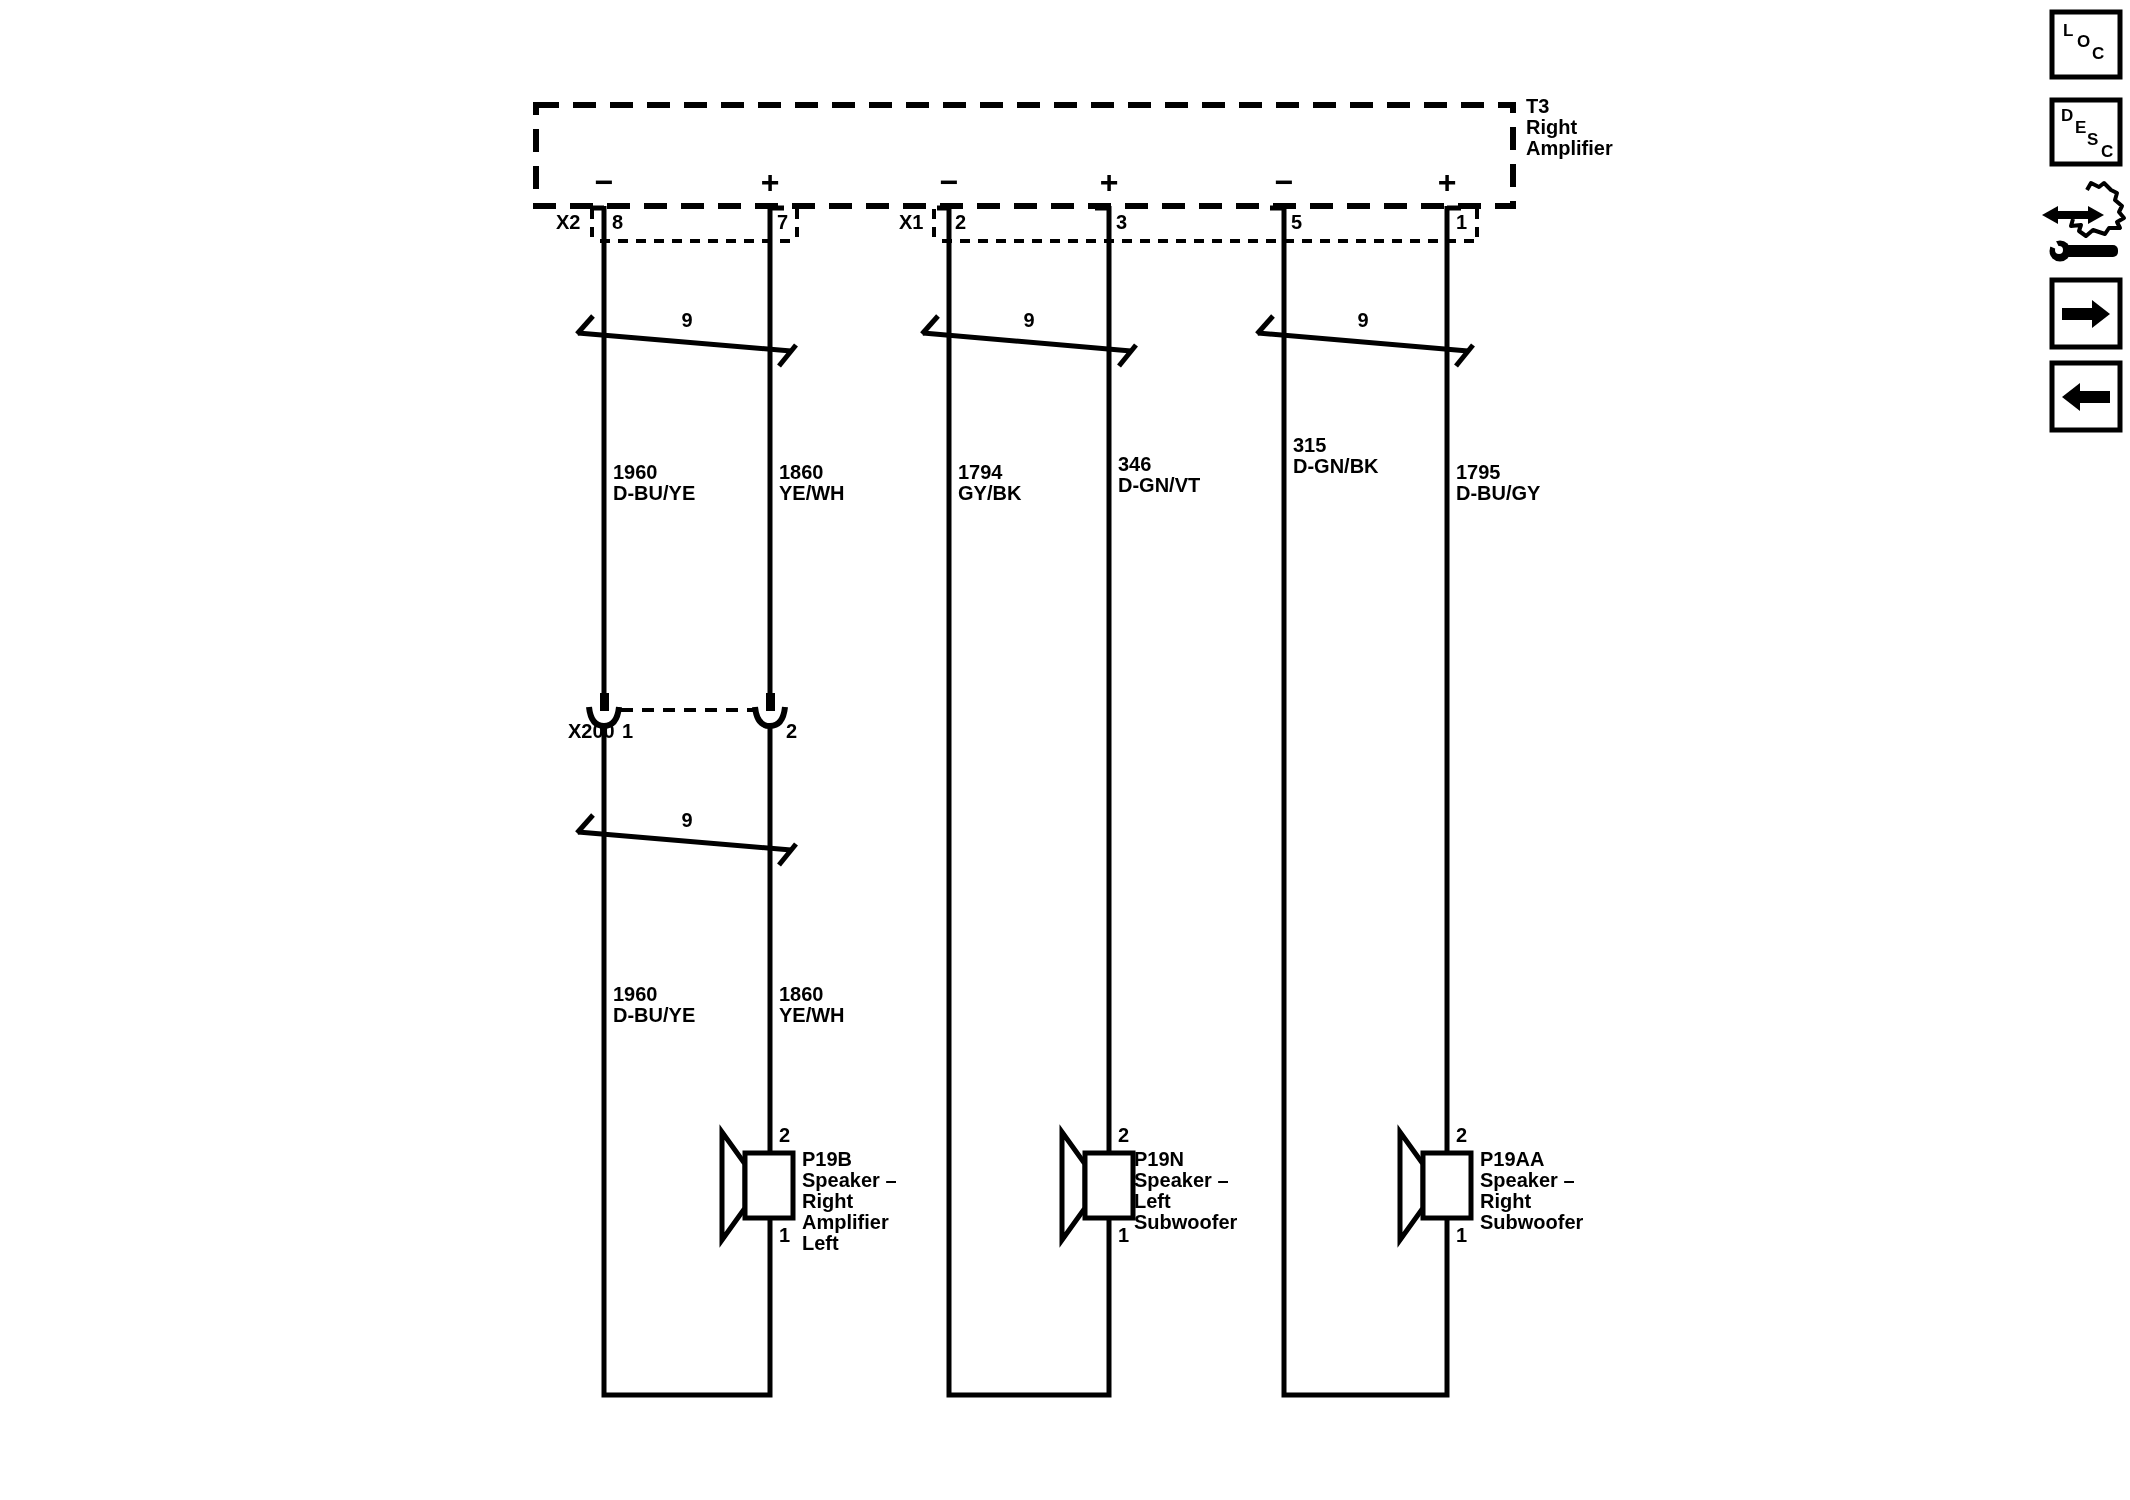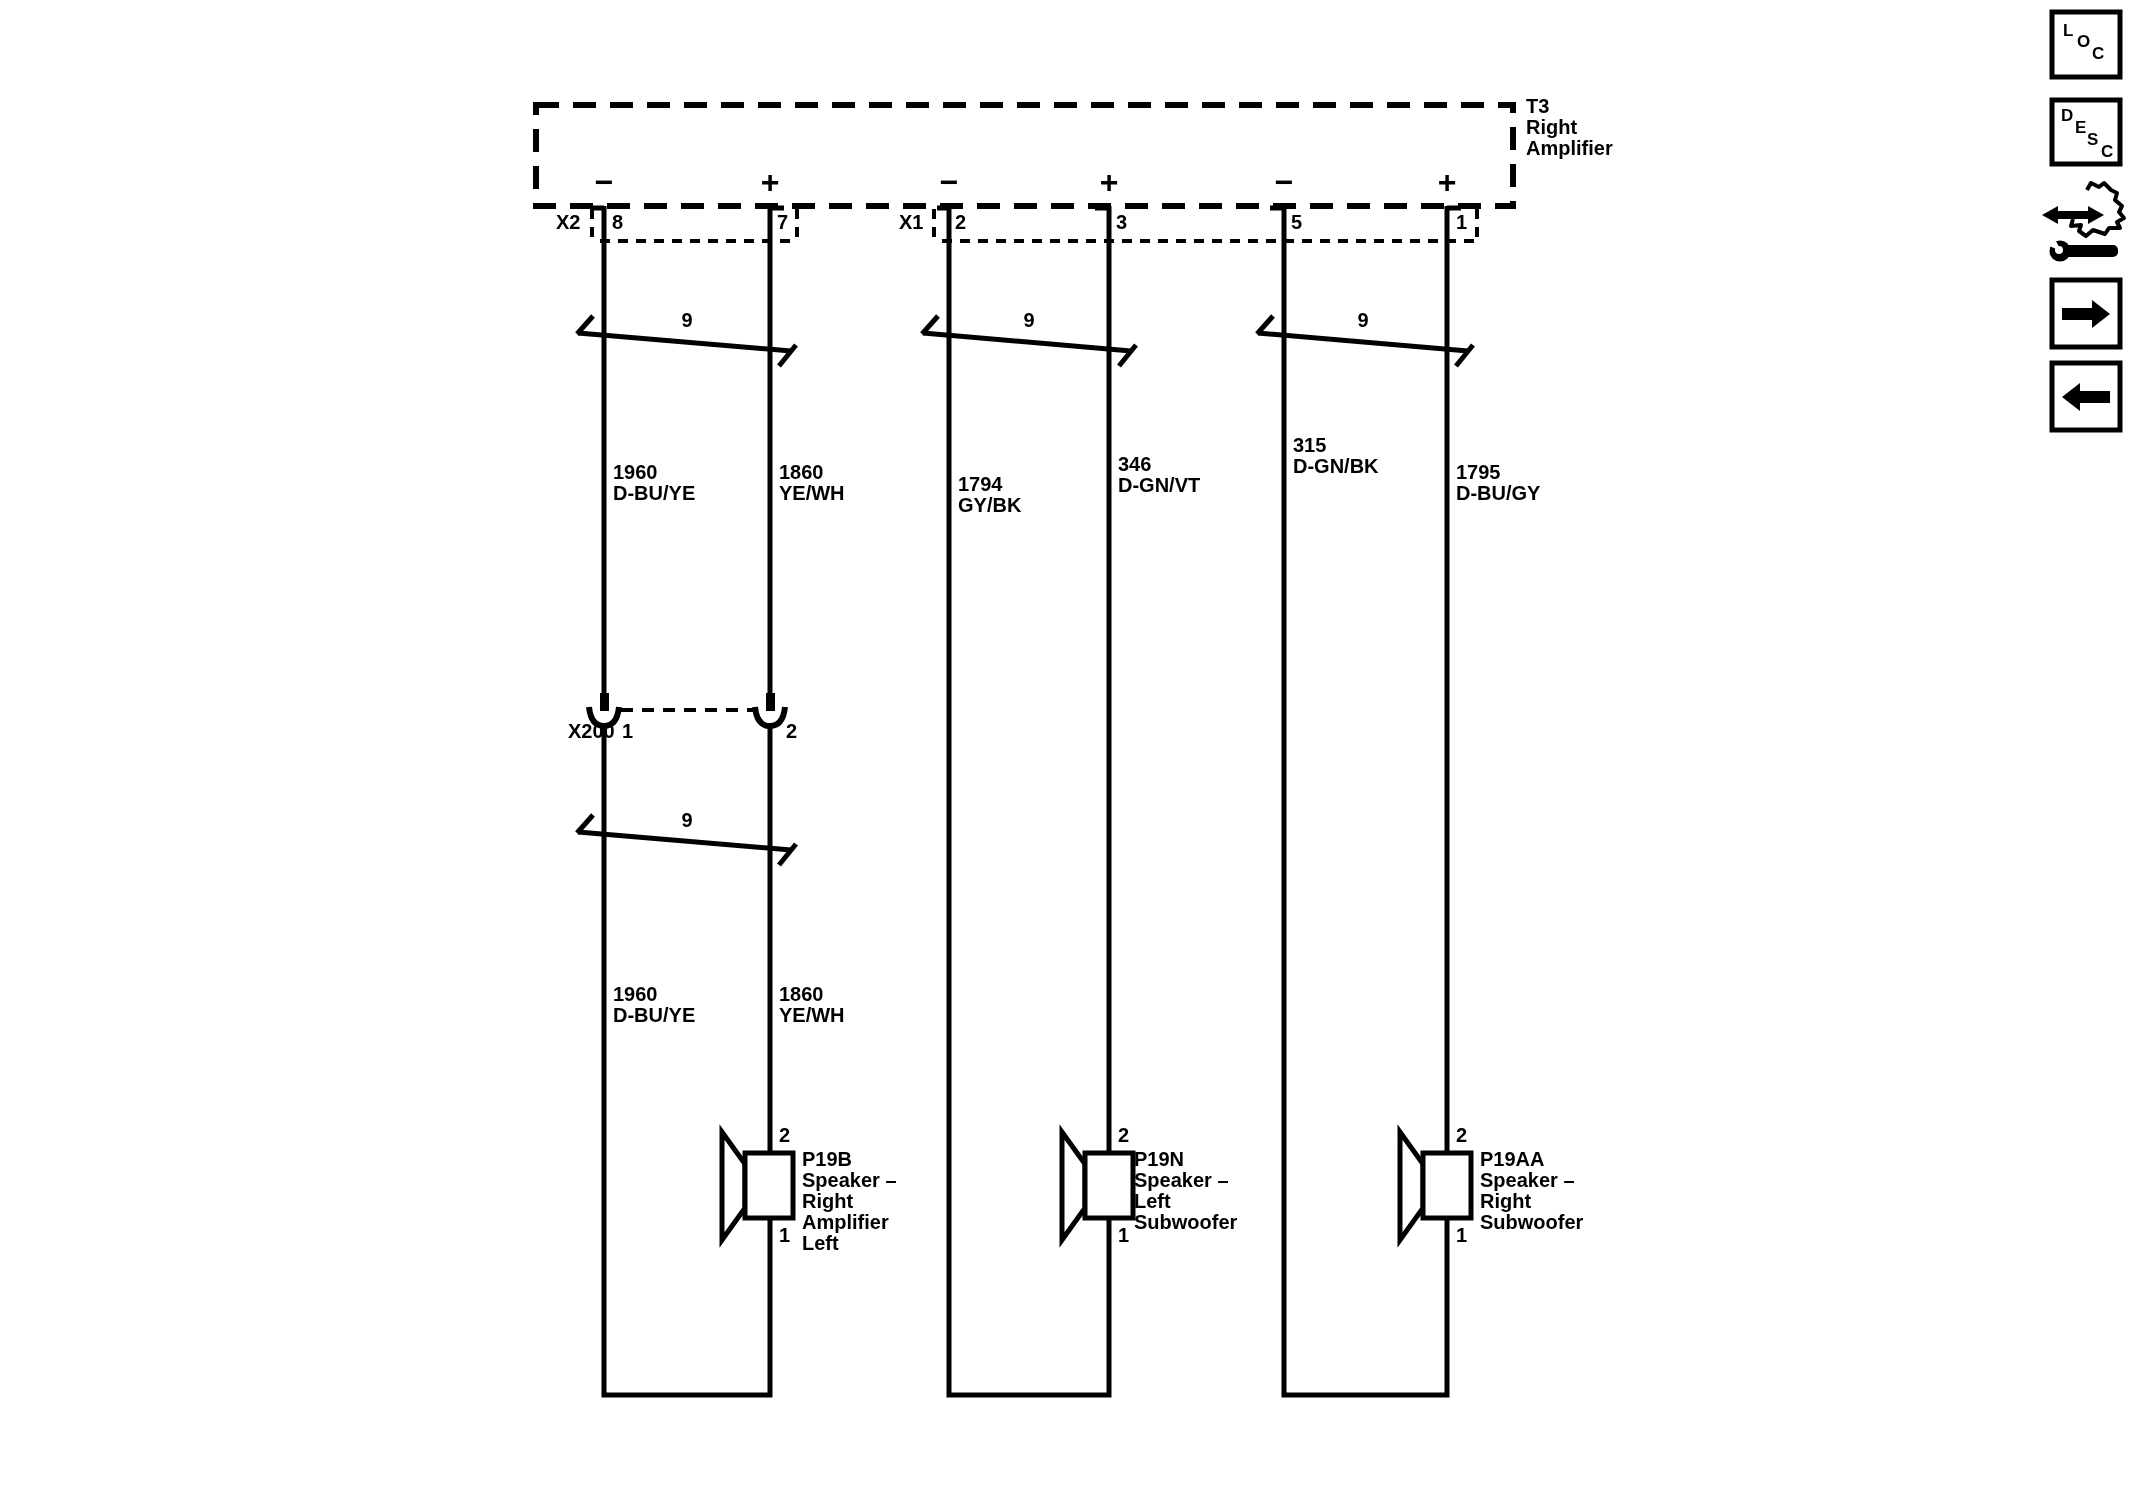--- a/index.html
+++ b/index.html
@@ -163,21 +163,21 @@
   <div class="nine" style="left:687px;top:810px">9</div>
 
   <div class="t" style="left:613px;top:462px">
     <div>1960</div>
       <div>D-BU/YE</div>
   </div>
   <div class="t" style="left:779px;top:462px">
     <div>1860</div>
       <div>YE/WH</div>
   </div>
-  <div class="t" style="left:958px;top:474px">
+  <div class="t" style="left:958px;top:462px">
     <div>1794</div>
       <div>GY/BK</div>
   </div>
   <div class="t" style="left:1118px;top:454px">
     <div>346</div>
       <div>D-GN/VT</div>
   </div>
   <div class="t" style="left:1293px;top:435px">
     <div>315</div>
       <div>D-GN/BK</div>

